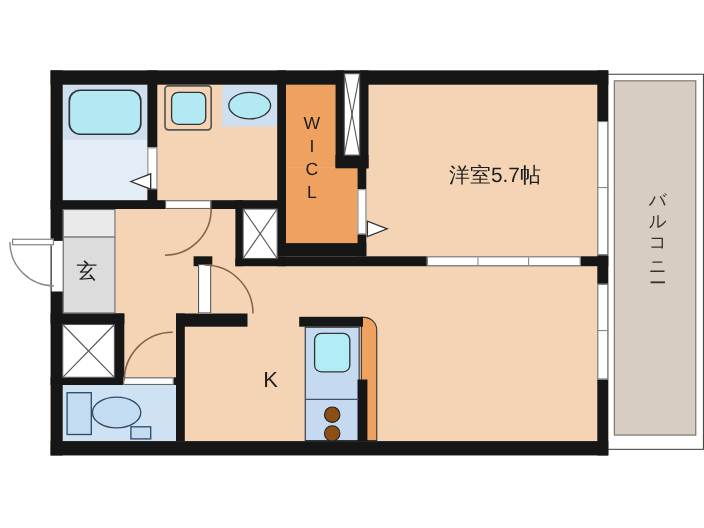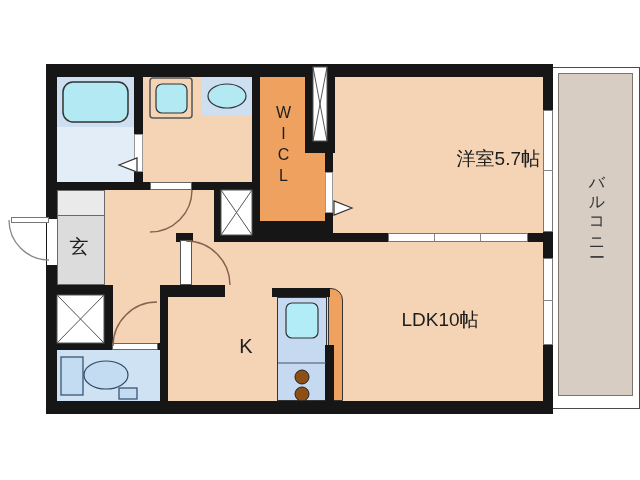--- a/index.html
+++ b/index.html
@@ -122,20 +122,19 @@
 
     <path d="M 9 220 A 40 40 0 0 0 49 260" fill="none" stroke="#888" stroke-width="1.3"></path>
     <path d="M 192 190 A 42 42 0 0 1 150 232" fill="none" stroke="#87614d" stroke-width="1.4"></path>
     <path d="M 186 241 A 44 44 0 0 1 230 285" fill="none" stroke="#87614d" stroke-width="1.4"></path>
     <path d="M 113 346 A 44 44 0 0 1 157 302" fill="none" stroke="#87614d" stroke-width="1.4"></path>
 
     <polygon points="119,165 137,158 137,172" fill="#ffffff" stroke="#333" stroke-width="1.2"></polygon>
     <polygon points="352,208 334,201 334,215" fill="#ffffff" stroke="#333" stroke-width="1.2"></polygon>
   </svg>
 
-  <div class="label" style="left:360px;top:146px;width:180px;text-align:right;font-size:19px;">洋室5.7帖</div>
-  <div class="label" style="left:350px;top:307px;width:180px;text-align:center;font-size:19px;">LDK10帖</div>
+  <div class="label" style="left:360px;top:146px;width:180px;text-align:center;font-size:19px;">洋室5.7帖</div>
   <div class="label" style="left:230px;top:335px;width:32px;text-align:center;font-size:20px;">K</div>
   <div class="label" style="left:66px;top:234px;width:26px;text-align:center;font-size:19px;">玄</div>
   <div class="label vtext upright" style="left:271px;top:104px;font-size:16px;letter-spacing:4px;line-height:24px;">WICL</div>
   <div class="label vtext" style="left:586px;top:164px;font-size:16px;letter-spacing:3px;color:#333;">バルコニー</div>
 
 </div>
 
 </body></html>

